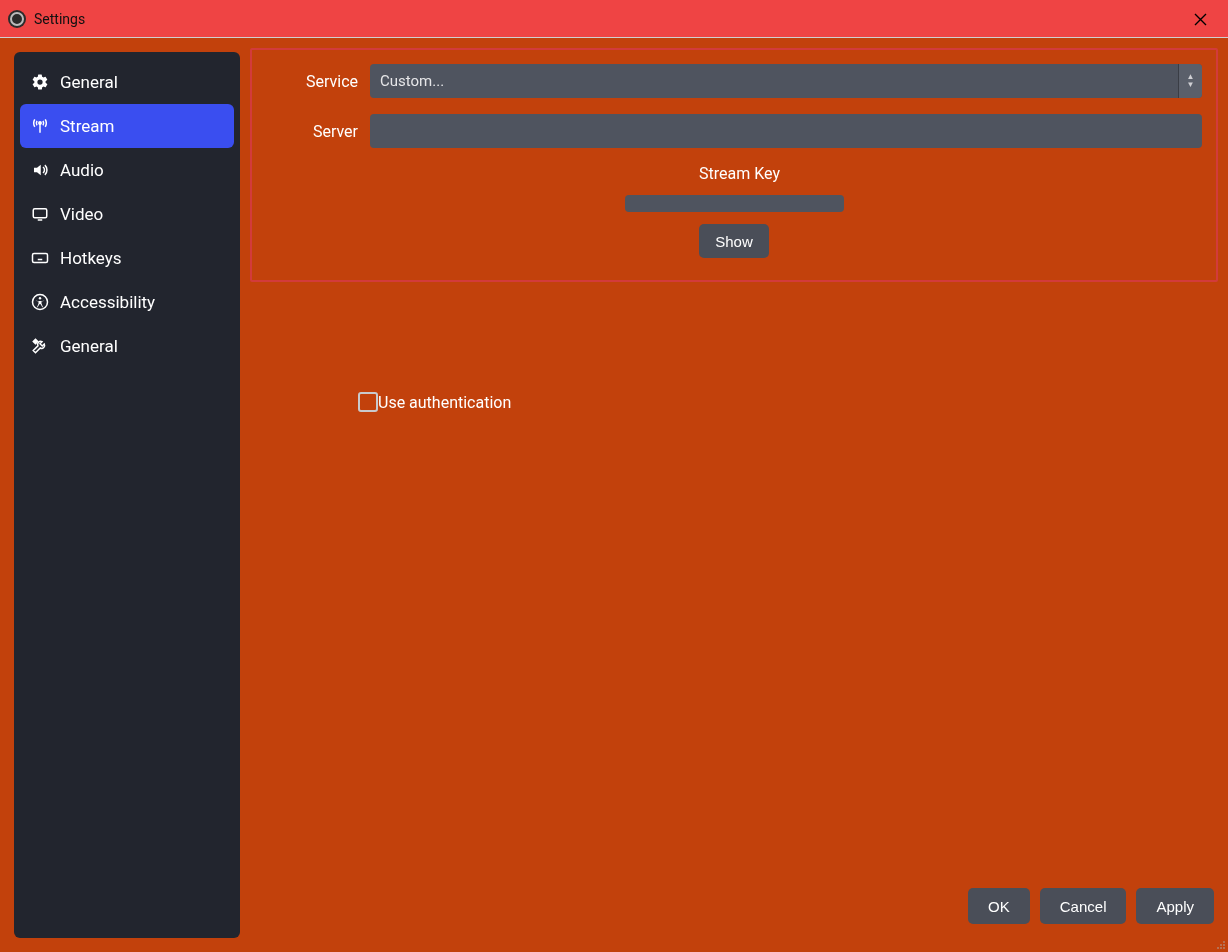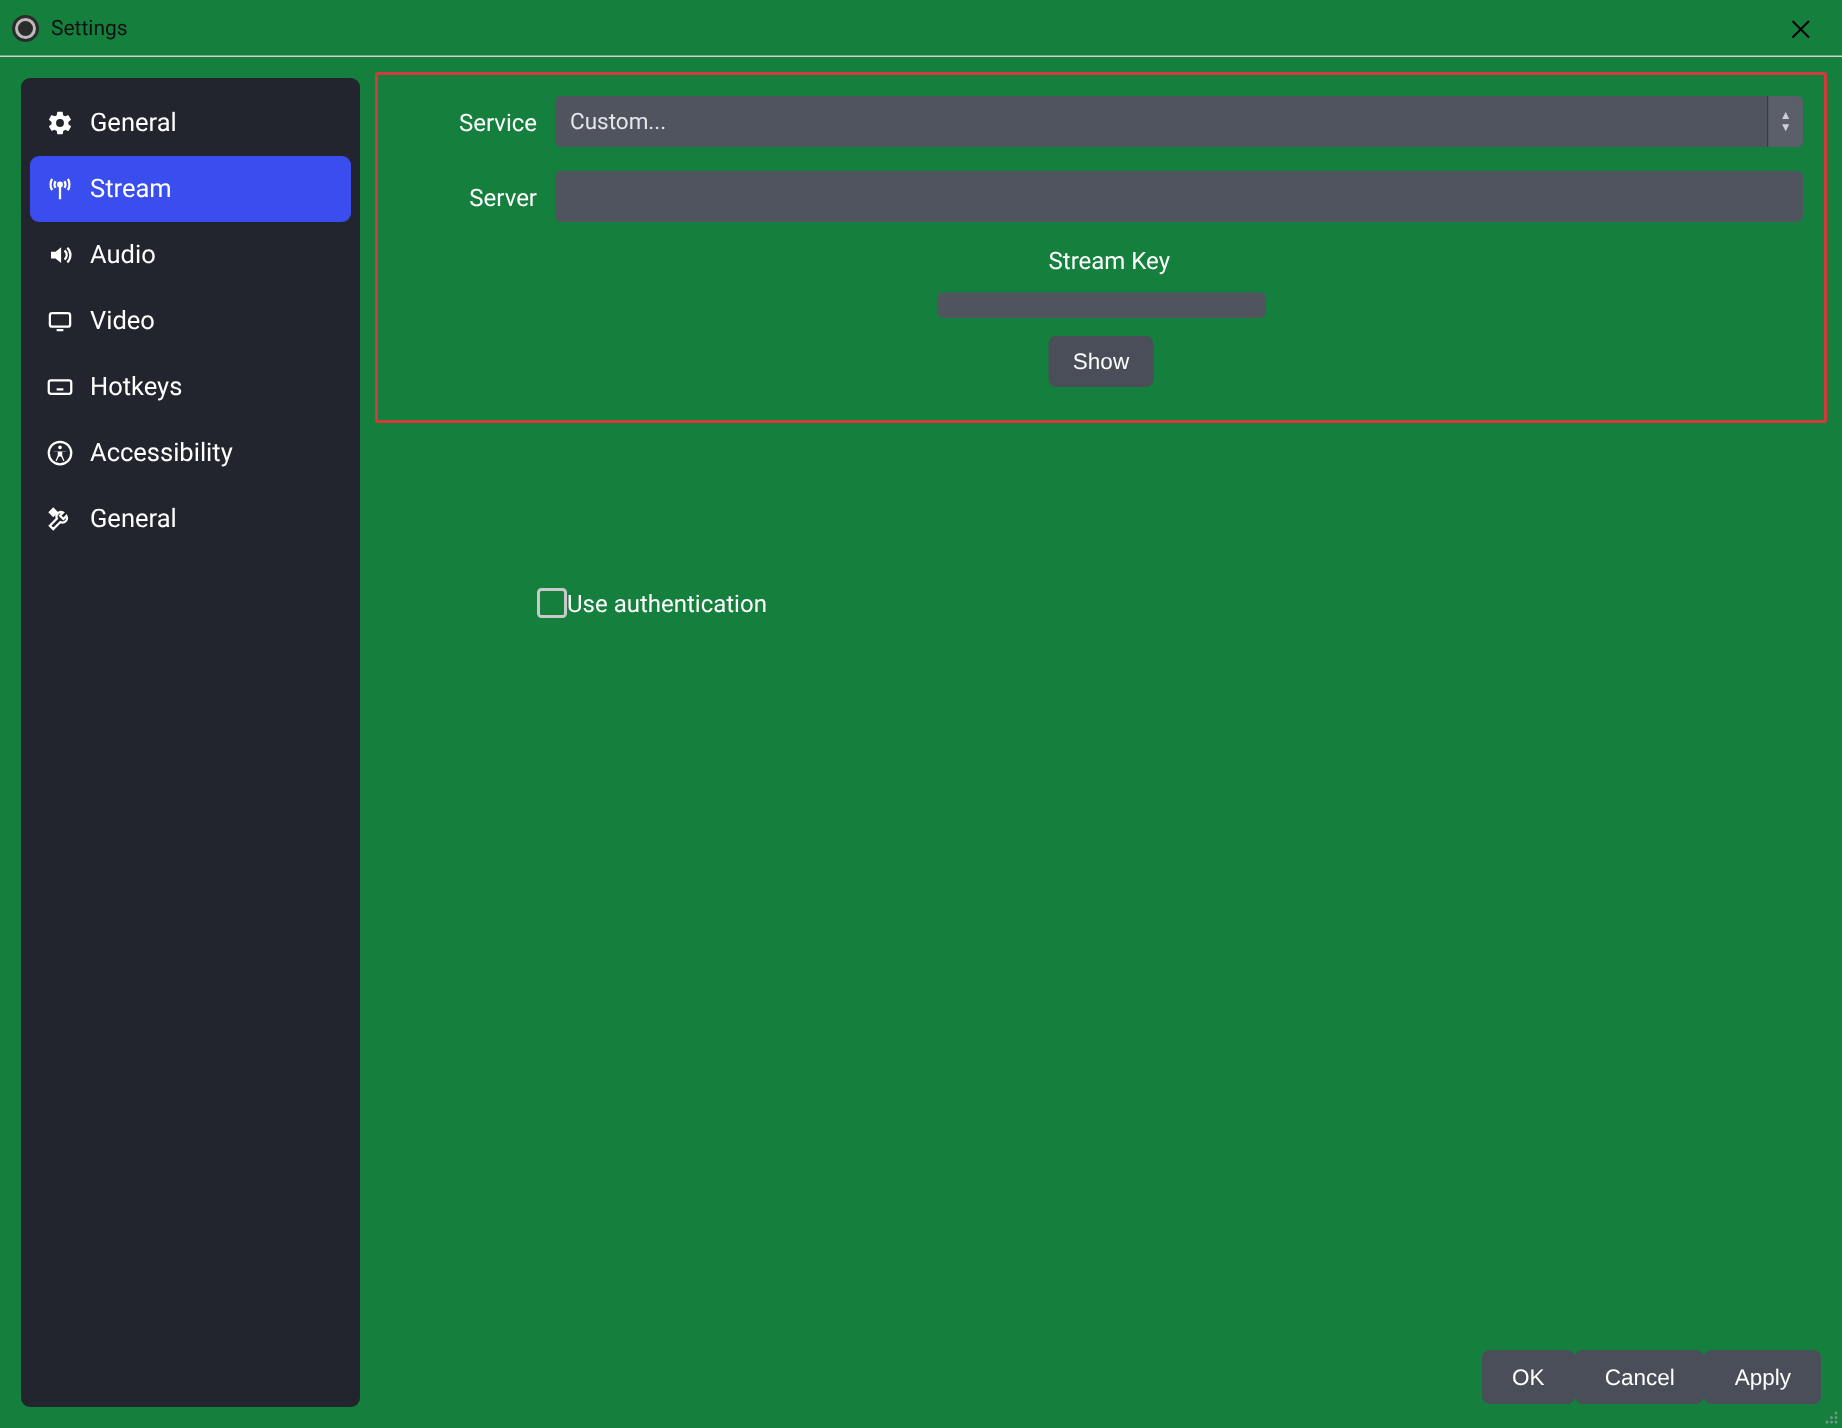--- a/index.html
+++ b/index.html
@@ -6,21 +6,21 @@
   body {
     font-family: -apple-system, "Segoe UI", Roboto, Arial, sans-serif;
     background: #1e2129;
     color: #ffffff;
     width: 1228px;
     height: 952px;
     overflow: hidden;
     position: relative;
   }
   .titlebar {
-    background: #15803d;
+    background: #ef4444;
     color: #000000;
     height: 38px;
     display: flex;
     align-items: center;
     padding: 0 8px;
     border-bottom: 1px solid #d0d0d0;
     position: relative;
   }
   .titlebar .app-icon {
     width: 18px; height: 18px;
@@ -38,21 +38,21 @@
   .titlebar .title { font-size: 14px; color:#111; }
   .titlebar .close {
     position:absolute; right:6px; top:0; height:38px; width:44px;
     display:flex; align-items:center; justify-content:center;
     color:#000; font-size:16px; cursor:pointer;
   }
   .app-body {
     display:flex;
     height: calc(952px - 38px);
     width:100%;
-    background:#15803d;
+    background:#c2410c;
     position:relative;
   }
   .sidebar {
     margin:14px 0 14px 14px;
     width:226px;
     background:#22252e;
     border-radius:6px;
     padding:8px 6px;
   }
   .sidebar-item {
@@ -148,22 +148,23 @@
   .checkbox {
     width:20px; height:20px;
     border:2px solid #c9c9cc;
     border-radius:3px;
     background:transparent;
     cursor:pointer;
   }
   .auth-label { font-size:16px; }
   .footer {
     position:absolute;
-    bottom:16px; right:14px;
-    display:flex;
+    bottom:28px; right:14px;
+    display:flex;
+    gap:10px;
     justify-content:space-between;
   }
   .footer .btn { height:36px; padding:0 20px; }
   .resize-grip {
     position:absolute; right:2px; bottom:2px;
     width:12px; height:12px;
     color:#888; font-size:10px;
     display:flex; align-items:flex-end; justify-content:flex-end;
   }
   .resize-grip svg{ opacity:.6;}

